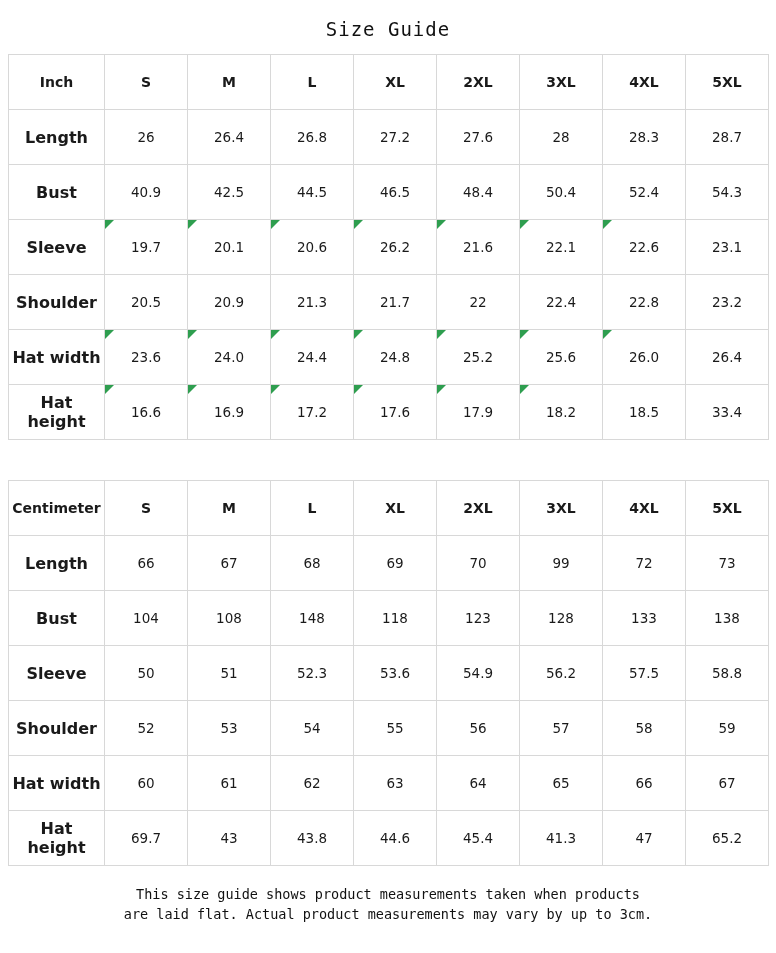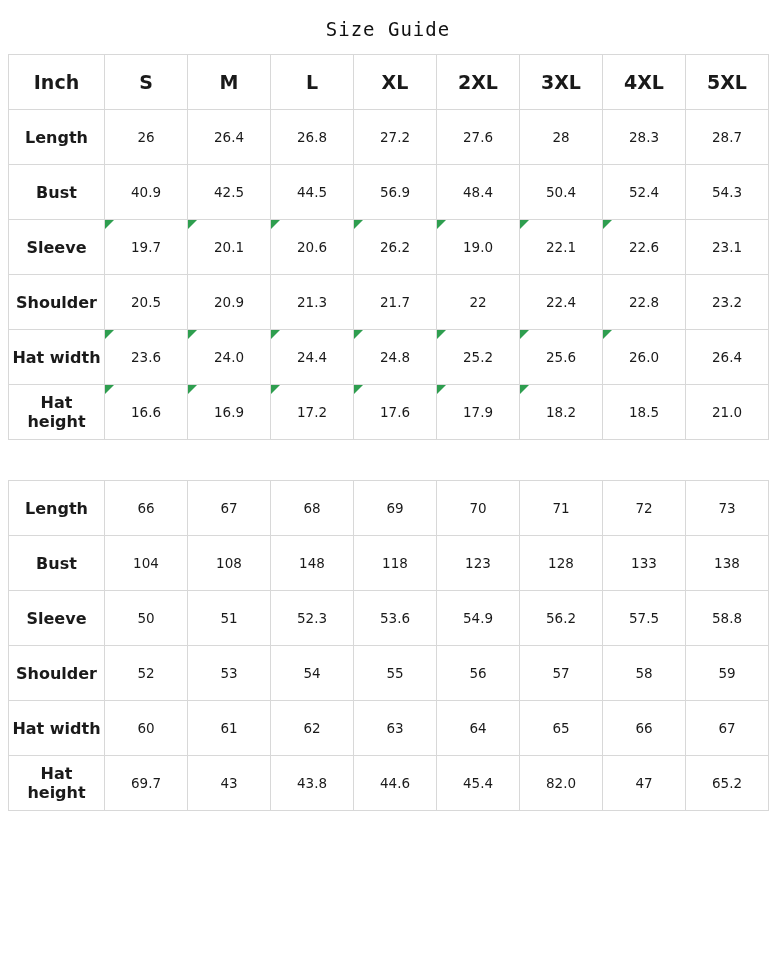--- a/index.html
+++ b/index.html
@@ -41,21 +41,21 @@
     text-align: center;
     vertical-align: middle;
     font-family: "DejaVu Sans", sans-serif;
     font-size: 13.5px;
     color: #1a1a1a;
     position: relative;
     padding: 0;
   }
   table.size-table tr.header-row td {
     font-weight: bold;
-    font-size: 19px;
+    font-size: 14px;
   }
   table.size-table td.rowhead {
     font-weight: bold;
     font-size: 16px;
     text-align: center;
   }
   col.c0 { width: 96px; }
   col.cx { width: 83px; }
 
   
@@ -129,34 +129,34 @@
         <td>28</td>
         <td>28.3</td>
         <td>28.7</td>
       </tr>
 
       <tr>
         <td class="rowhead">Bust</td>
         <td>40.9</td>
         <td>42.5</td>
         <td>44.5</td>
-        <td>56.9</td>
+        <td>46.5</td>
         <td>48.4</td>
         <td>50.4</td>
         <td>52.4</td>
         <td>54.3</td>
       </tr>
 
       <tr>
         <td class="rowhead">Sleeve</td>
         <td class="mark">19.7</td>
         <td class="mark">20.1</td>
         <td class="mark">20.6</td>
         <td class="mark">26.2</td>
-        <td class="mark">19.0</td>
+        <td class="mark">21.6</td>
         <td class="mark">22.1</td>
         <td class="mark">22.6</td>
         <td>23.1</td>
       </tr>
 
       <tr>
         <td class="rowhead">Shoulder</td>
         <td>20.5</td>
         <td>20.9</td>
         <td>21.3</td>
@@ -181,49 +181,60 @@
 
       <tr>
         <td class="rowhead">Hat height</td>
         <td class="mark">16.6</td>
         <td class="mark">16.9</td>
         <td class="mark">17.2</td>
         <td class="mark">17.6</td>
         <td class="mark">17.9</td>
         <td class="mark">18.2</td>
         <td>18.5</td>
-        <td>21.0</td>
+        <td>33.4</td>
       </tr>
     </tbody>
   </table>
 
   <div class="spacer"></div>
 
   <table class="size-table">
     <colgroup>
       <col class="c0">
         <col class="cx">
         <col class="cx">
         <col class="cx">
         <col class="cx">
         <col class="cx">
         <col class="cx">
         <col class="cx">
         <col class="cx">
     </colgroup>
     <tbody>
+      <tr class="header-row">
+        <td class="rowhead">Centimeter</td>
+        <td>S</td>
+        <td>M</td>
+        <td>L</td>
+        <td>XL</td>
+        <td>2XL</td>
+        <td>3XL</td>
+        <td>4XL</td>
+        <td>5XL</td>
+      </tr>
 
       <tr>
         <td class="rowhead">Length</td>
         <td>66</td>
         <td>67</td>
         <td>68</td>
         <td>69</td>
         <td>70</td>
-        <td>71</td>
+        <td>99</td>
         <td>72</td>
         <td>73</td>
       </tr>
 
       <tr>
         <td class="rowhead">Bust</td>
         <td>104</td>
         <td>108</td>
         <td>148</td>
         <td>118</td>
@@ -269,21 +280,25 @@
         <td>67</td>
       </tr>
 
       <tr>
         <td class="rowhead">Hat height</td>
         <td>69.7</td>
         <td>43</td>
         <td>43.8</td>
         <td>44.6</td>
         <td>45.4</td>
-        <td>82.0</td>
+        <td>41.3</td>
         <td>47</td>
         <td>65.2</td>
       </tr>
     </tbody>
   </table>
 
+  <div class="footnote">
+    <div>This size guide shows product measurements taken when products</div>
+    <div>are laid flat. Actual product measurements may vary by up to 3cm.</div>
+  </div>
 
 </div>
 
 </body></html>

